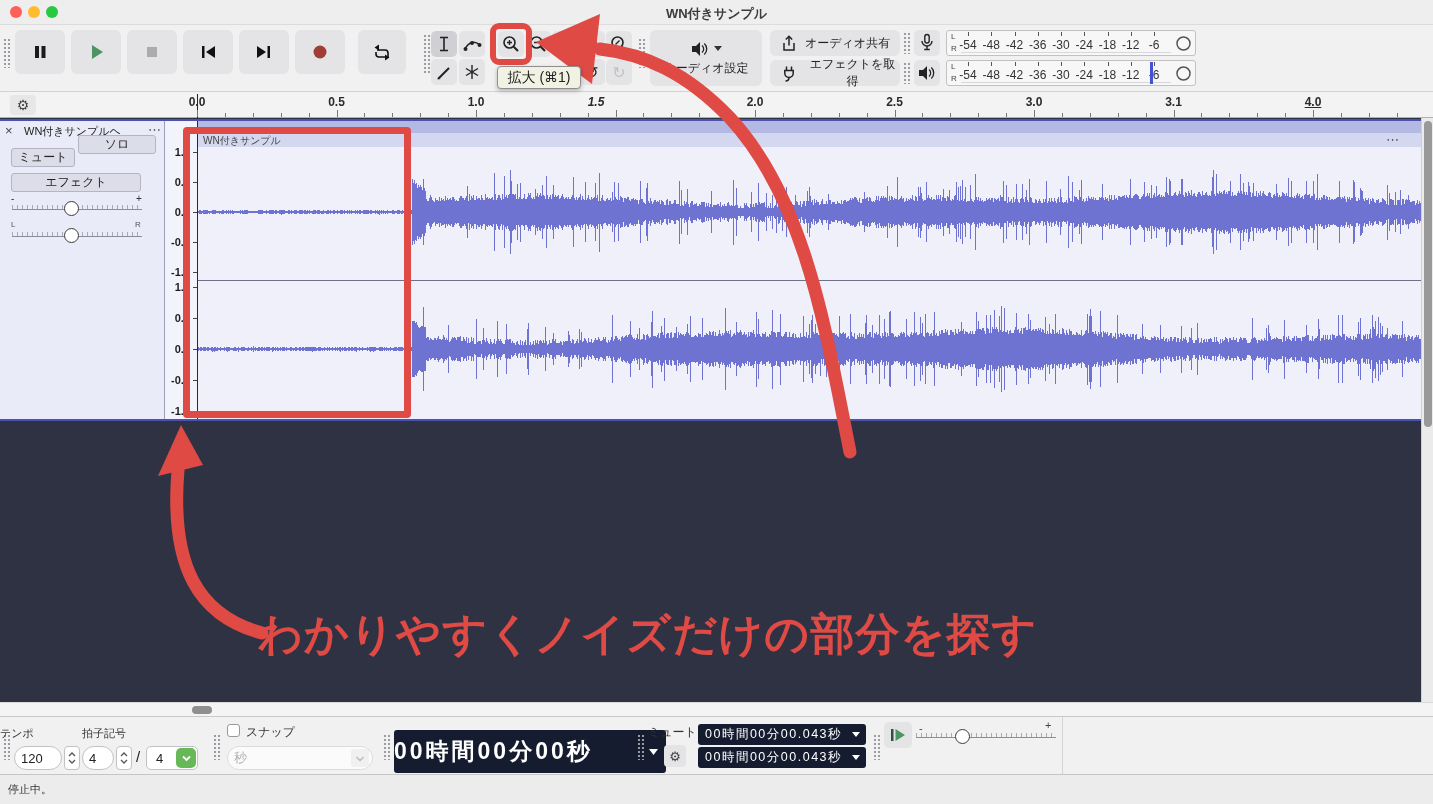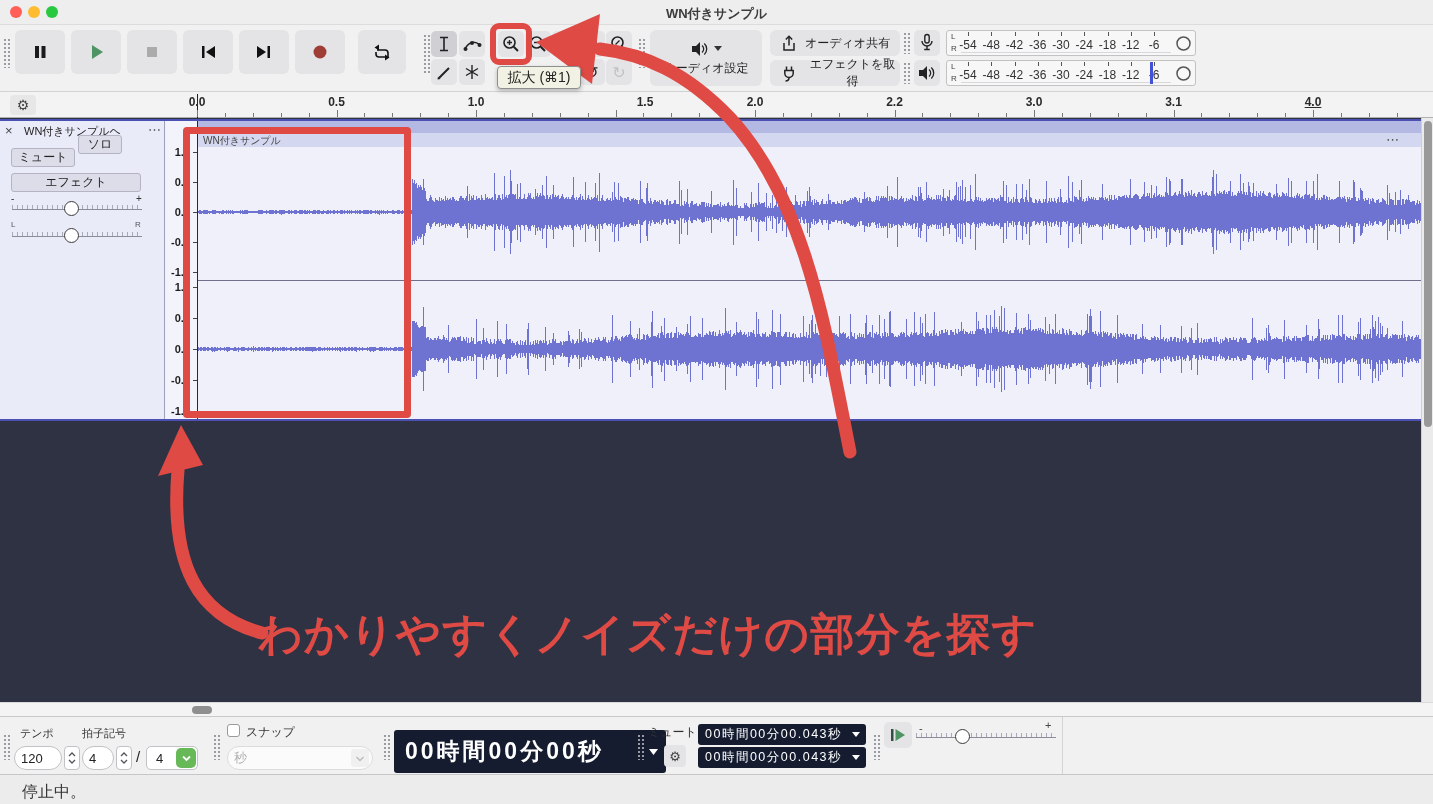--- a/index.html
+++ b/index.html
@@ -310,23 +310,23 @@
   </div>
 
   <div class="abs" style="left:0;top:92px;width:1433px;height:26px;background:#f3f3f3;border-bottom:1px solid #b0b0b0">
     <button class="tbtn" style="left:10px;top:3px;width:26px;height:20px;background:#e7e7e7;border-radius:4px;font-size:14px;color:#444">
       <span>⚙</span>
     </button>
     <div class="abs" style="left:197px;top:2px;width:1px;height:24px;background:#222"></div>
   <span class="tll" style="left: 183px;">0.0</span>
       <span class="tll" style="left: 322.5px;">0.5</span>
       <span class="tll" style="left: 462px;">1.0</span>
-      <span class="tll" style="left: 631px;">1.5</span>
+      <span class="tll" style="left: 582px; font-style: italic;">1.5</span>
       <span class="tll" style="left: 741px;">2.0</span>
-      <span class="tll" style="left: 880.5px;">2.2</span>
+      <span class="tll" style="left: 880.5px;">2.5</span>
       <span class="tll" style="left: 1020px;">3.0</span>
       <span class="tll" style="left: 1159.5px;">3.1</span>
       <span class="tll" style="left: 1299px; text-decoration: underline;">4.0</span>
       <i class="tick" style="left: 197px; height: 7px;"></i>
       <i class="tick" style="left: 224.9px; height: 4px;"></i>
       <i class="tick" style="left: 252.8px; height: 4px;"></i>
       <i class="tick" style="left: 280.7px; height: 4px;"></i>
       <i class="tick" style="left: 308.6px; height: 4px;"></i>
       <i class="tick" style="left: 336.5px; height: 7px;"></i>
       <i class="tick" style="left: 364.4px; height: 4px;"></i>
@@ -377,21 +377,21 @@
       <button style="position:absolute;left:5px;top:2px;border:none;background:none;font-size:13px;color:#444">
         <span>×</span>
       </button>
       <span style="position:absolute;left:24px;top:3px;width:118px;font-size:11px;color:#222;white-space:nowrap;overflow:hidden">WN付きサンプルヘ</span>
       <button style="position:absolute;right:3px;top:1px;border:none;background:none;font-size:13px;color:#444">
         <span>⋯</span>
       </button>
       <button class="pbtn" style="left:11px;top:27px;width:64px;height:19px">
           <span>ミュート</span>
         </button>
-      <button class="pbtn" style="left:78px;top:14px;width:44px;height:19px">
+      <button class="pbtn" style="left:78px;top:14px;width:78px;height:19px">
           <span>ソロ</span>
         </button>
       <button class="pbtn" style="left:11px;top:52px;width:130px;height:19px">
           <span>エフェクト</span>
         </button>
       <span class="lab" style="left:11px;top:72px;font-size:10px">-</span>
       <span class="lab" style="left:136px;top:72px;font-size:10px">+</span>
       <div class="ticks" style="left:12px;top:84px;width:130px"></div>
       <span class="knob" style="left:64px;top:80px"></span>
       <span class="lab" style="left:11px;top:99px;font-size:8px;color:#555">L</span>
@@ -446,21 +446,21 @@
     <div style="position:absolute;left:2px;top:3px;width:8px;height:306px;background:#999;border-radius:4px"></div>
   </div>
 
   <div class="abs" style="left:0;top:702px;width:1433px;height:14px;background:#f4f4f4;border-top:1px solid #d9d9d9">
     <div style="position:absolute;left:192px;top:3px;width:20px;height:8px;background:#8f8f8f;border-radius:4px"></div>
   </div>
 
   <div class="abs" style="left:0;top:716px;width:1433px;height:58px;background:#f1f1f1;border-top:1px solid #c9c9c9"></div>
 
   <span class="grip" style="left:3px;top:734px;height:26px"></span>
-  <span class="lab" style="left:20px;top:726px">テンポ</span>
+  <span class="lab" style="left:0;top:726px">テンポ</span>
   <div class="inp" style="left:14px;top:746px;width:48px;height:24px">
       <span>120</span>
     </div>
   <div class="stp" style="left:64px;top:746px">
     <svg width="8" height="5">
         <polyline points="1,4 4,1 7,4" fill="none" stroke="#555" stroke-width="1.3"></polyline>
       </svg>
     <svg width="8" height="5">
         <polyline points="1,1 4,4 7,1" fill="none" stroke="#555" stroke-width="1.3"></polyline>
       </svg>
@@ -493,21 +493,21 @@
   <div class="inp" style="left:227px;top:746px;width:146px;height:24px;background:#fbfbfb;border-color:#dcdcdc">
     <span style="color:#b0b0b0">秒</span>
     <span style="position:absolute;right:3px;top:2px;width:18px;height:18px;background:#f0f0f0;border-radius:3px;display:flex;align-items:center;justify-content:center">
         <svg width="10" height="7">
           <polyline points="1.5,2 5,5.5 8.5,2" fill="none" stroke="#bbb" stroke-width="1.5"></polyline>
         </svg>
       </span>
   </div>
 
   <span class="grip" style="left:383px;top:734px;height:26px"></span>
-  <div class="darkfield" style="left:394px;top:730px;width:272px;height:43px;padding-left:11px">
+  <div class="darkfield" style="left:394px;top:730px;width:272px;height:43px;">
     <span style="font-size:23px;font-weight:bold;letter-spacing:3px">00時間00分00秒</span>
     <span style="position:absolute;right:7px;top:19px">
         <svg width="10" height="7">
           <polygon points="0,0 9,0 4.5,6" fill="#fff"></polygon>
         </svg>
       </span>
   </div>
 
   <span class="grip" style="left:637px;top:734px;height:26px"></span>
   <span class="lab" style="left:648px;top:724px;font-size:12px">ミュート</span>
@@ -540,21 +540,21 @@
         </svg>
       </span>
   </button>
   <span class="lab" style="left:919px;top:722px;font-size:11px;color:#444">-</span>
   <span class="lab" style="left:1045px;top:719px;font-size:11px;color:#444">+</span>
   <div class="ticks" style="left:916px;top:733px;width:140px"></div>
   <span class="knob" style="left:955px;top:729px"></span>
   <div class="abs" style="left:1062px;top:717px;width:1px;height:57px;background:#d4d4d4"></div>
 
   <div class="abs" style="left:0;top:774px;width:1433px;height:30px;background:#ececec;border-top:1px solid #c6c6c6">
-    <span style="position:absolute;left:22px;top:7px;font-size:16px;color:#333">停止中。</span>
+    <span style="position:absolute;left:8px;top:7px;font-size:11px;color:#333">停止中。</span>
   </div>
 
   <div class="abs" style="left:183px;top:127px;width:228px;height:291px;border:7px solid #df4a45;border-radius:4px;z-index:45"></div>
 
   <svg class="abs" width="1433" height="804" style="left:0;top:0;z-index:46;pointer-events:none">
     <path d="M850 452 C 826 332 806 200 730 118 C 686 72 644 54 600 49" fill="none" stroke="#df4a45" stroke-width="13" stroke-linecap="round"></path>
     <polygon points="536,42 600,14 592,84" fill="#df4a45"></polygon>
     <path d="M262 633 C 198 616 170 566 178 470" fill="none" stroke="#df4a45" stroke-width="13" stroke-linecap="round"></path>
     <polygon points="181,425 158,476 203,465" fill="#df4a45"></polygon>
   </svg>

